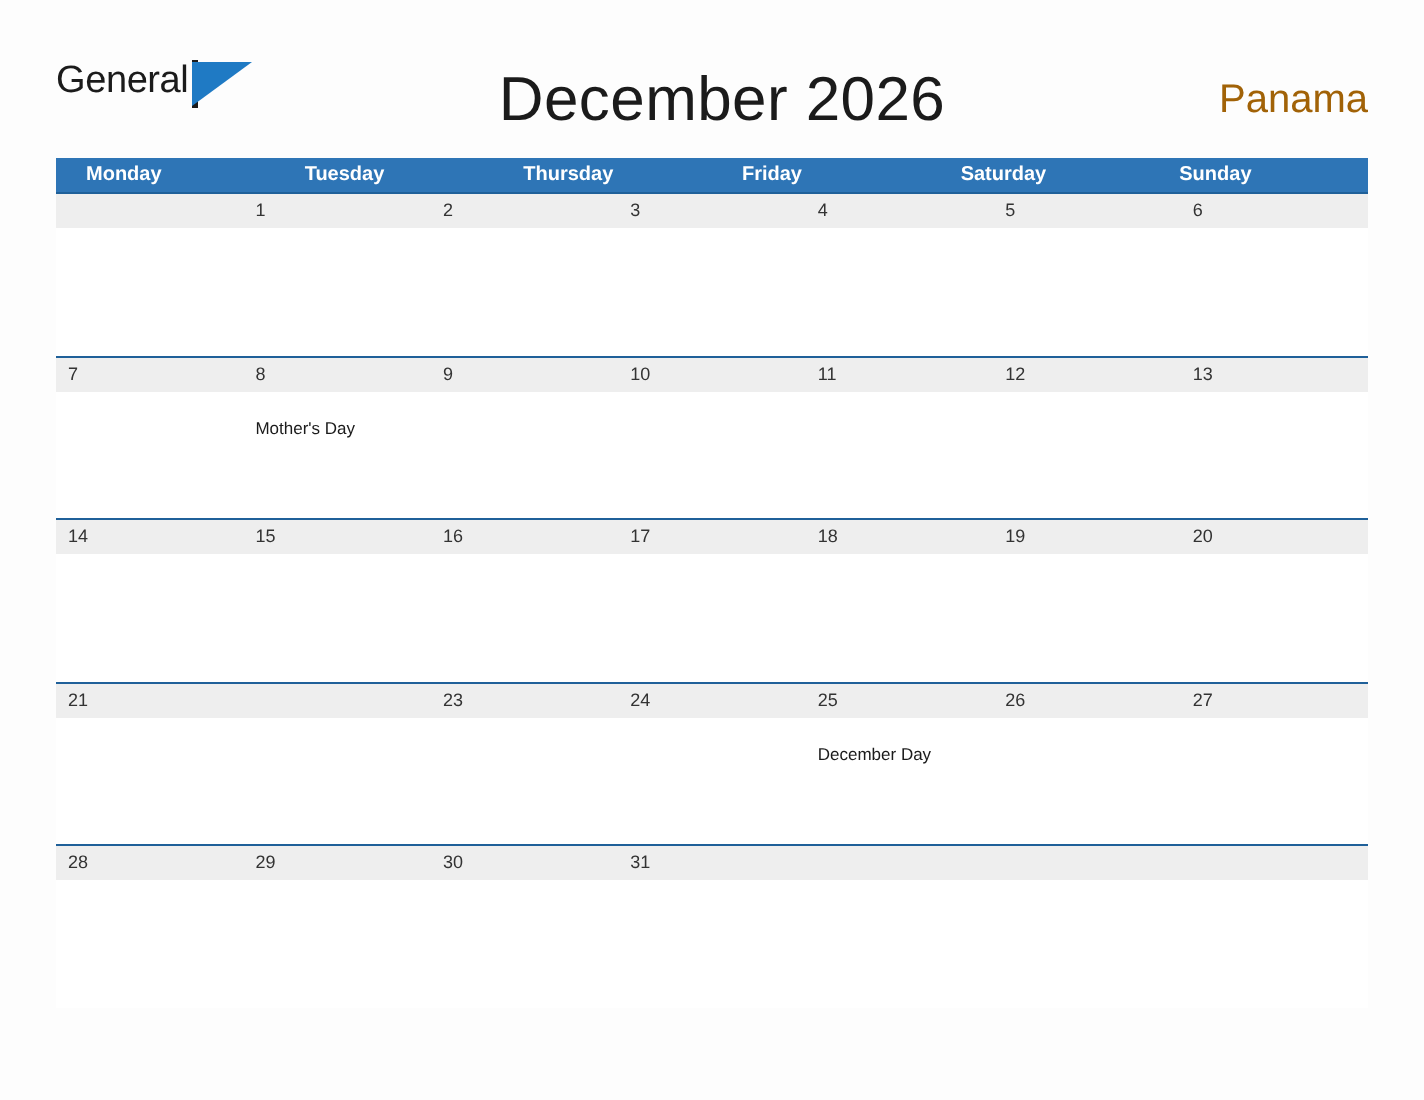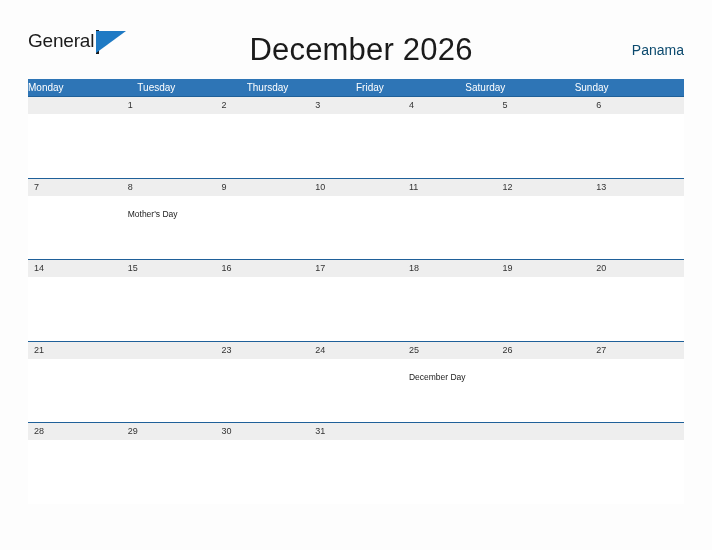--- a/index.html
+++ b/index.html
@@ -78,22 +78,22 @@
     text-align: center;
     font-size: 31px;
     font-weight: 400;
     color: #1b1b1b;
     letter-spacing: 0.2px;
     padding-right: 14px;
   }
 
   .location {
     flex: 0 0 auto;
-    font-size: 14px;
-    color: #0c4a6e;
+    font-size: 20px;
+    color: #a16207;
     text-align: right;
     min-width: 86px;
   }
 
   
   .calendar {
     position: absolute;
     left: 28px;
     top: 79px;
     width: 656px;
@@ -102,24 +102,25 @@
   .dow-row {
     display: flex;
     background: #2e75b6;
     height: 17px;
   }
   .dow-cell {
     flex: 1 1 0;
     color: #ffffff;
     font-size: 10px;
     line-height: 17px;
-    padding-left: 0;
+    padding-left: 15px;
     box-sizing: border-box;
     white-space: nowrap;
     overflow: hidden;
+    font-weight: bold;
   }
 
   .week-row {
     display: flex;
     height: 80.5px;
     border-top: 1px solid #1f6099;
   }
   .day-cell {
     flex: 1 1 0;
     box-sizing: border-box;

